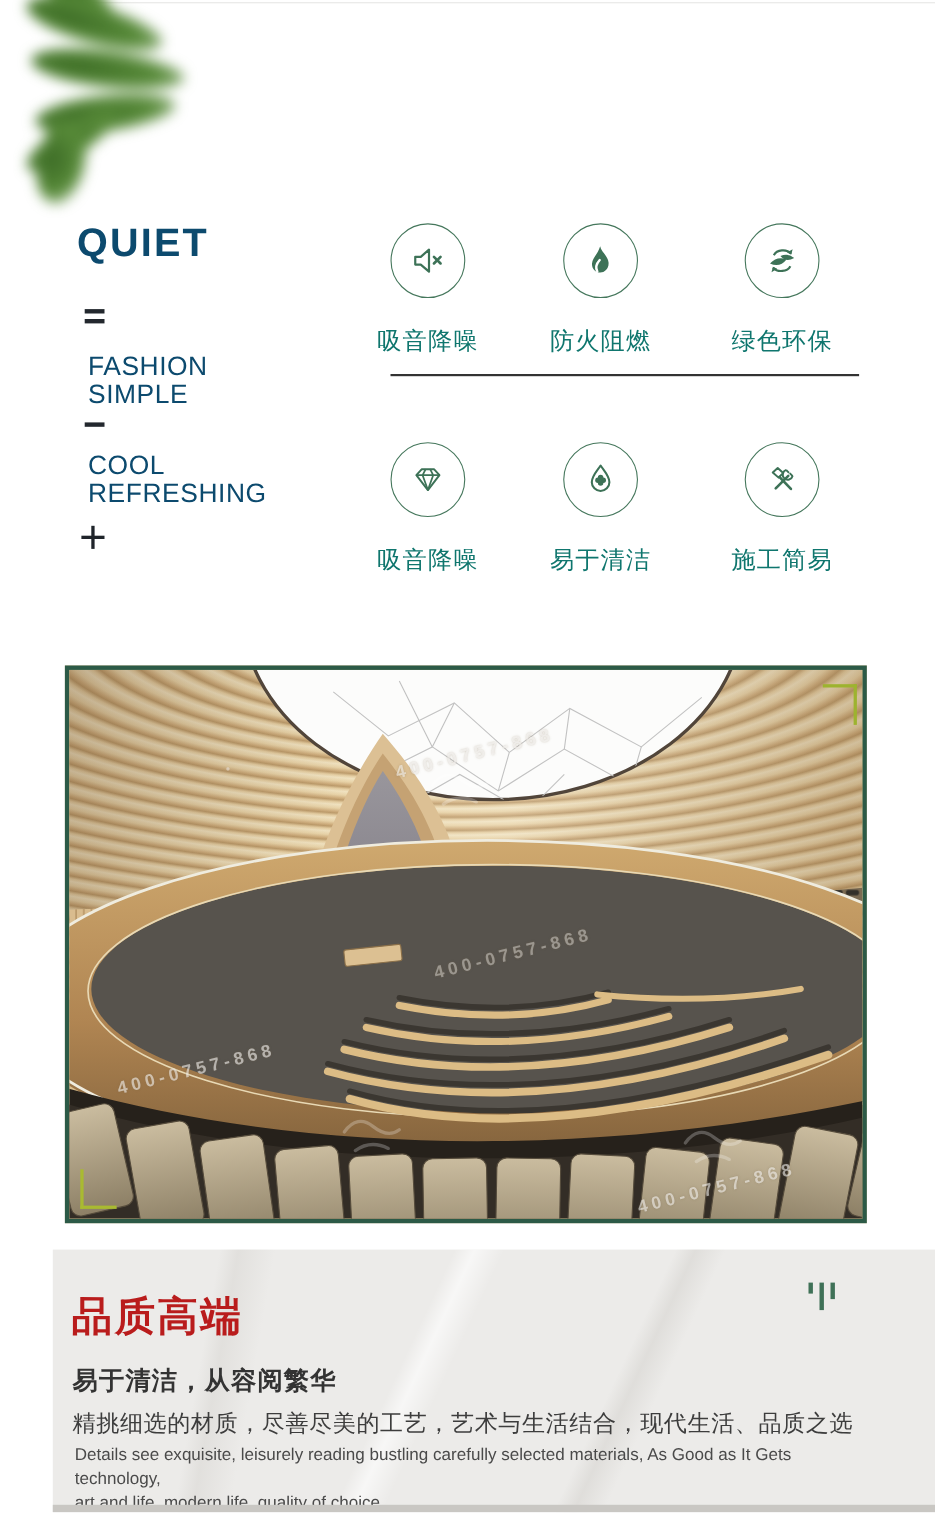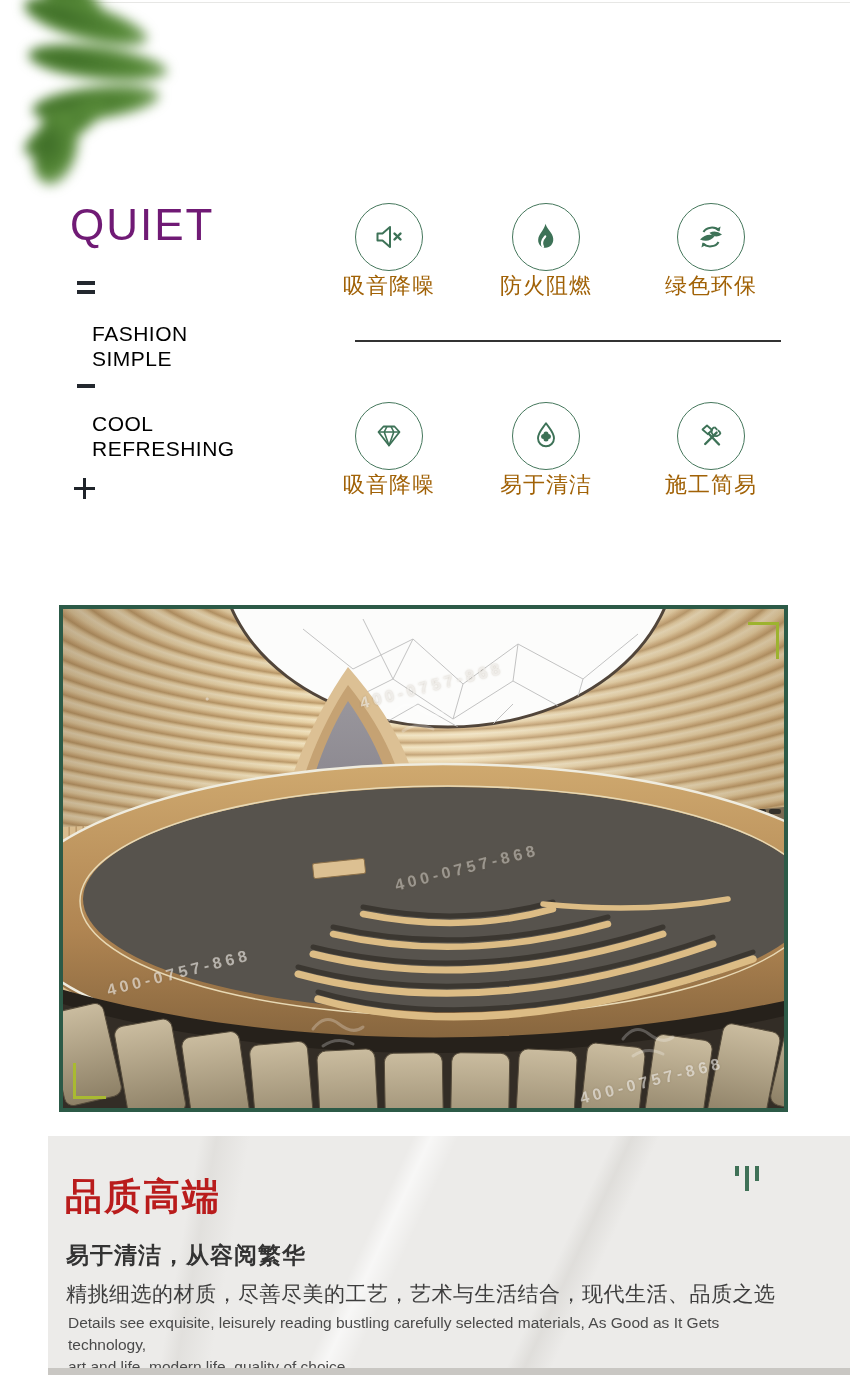--- a/index.html
+++ b/index.html
@@ -14,36 +14,36 @@
   .leaf-wrap{left:40px;top:-10px;width:150px;height:190px;filter:blur(6px);}
   .frond{position:absolute;border-radius:50%;background:radial-gradient(ellipse at 30% 50%,#3c6b26 0%,#578a38 55%,rgba(110,150,80,0) 100%);}
   .f1{left:-18px;top:14px;width:128px;height:36px;transform:rotate(16deg);}
   .f2{left:-12px;top:56px;width:140px;height:34px;transform:rotate(7deg);}
   .f3{left:-8px;top:96px;width:128px;height:34px;transform:rotate(-7deg);}
   .f4{left:-22px;top:122px;width:96px;height:30px;transform:rotate(-32deg);}
   .f5{left:-6px;top:118px;width:44px;height:78px;transform:rotate(12deg);}
   .f6{left:-20px;top:-16px;width:92px;height:34px;transform:rotate(38deg);}
 
   
-  .hero-title{left:70px;top:200px;font-size:44px;letter-spacing:2px;color:#701a75;font-weight:400;}
+  .hero-title{left:70px;top:200px;font-size:36px;letter-spacing:2px;color:#0c4a6e;font-weight:700;}
   .bar{background:#23282e;width:18px;height:4px;}
   .eq1{left:77px;top:281px;} .eq2{left:77px;top:290px;}
   .dash{left:77px;top:384px;}
-  .muted-lines{left:92px;top:321px;font-size:21px;line-height:25px;color:#000000;letter-spacing:.5px;}
+  .muted-lines{left:80px;top:321px;font-size:24px;line-height:25px;color:#0c4a6e;letter-spacing:.5px;}
   .muted-lines span{display:block;}
   .cool-lines{top:411px;}
   .plus{left:74px;top:478px;width:21px;height:21px;}
   .plus::before{content:"";position:absolute;left:0;top:9px;width:21px;height:3px;background:#1f242a;}
   .plus::after{content:"";position:absolute;left:9px;top:0;width:3px;height:21px;background:#1f242a;}
 
   
   .feature{width:150px;text-align:center;}
   .circle{width:66px;height:66px;border:1.5px solid #45775c;border-radius:50%;
           margin:0 auto;display:flex;align-items:center;justify-content:center;background:#fff;}
-  .feature .flabel{display:block;font-size:22px;color:#a16207;letter-spacing:1px;}
+  .feature .flabel{display:block;margin-top:24px;font-size:22px;color:#0f766e;letter-spacing:1px;}
   .c1{left:314px;} .c2{left:471px;} .c3{left:636px;}
   .r1{top:203px;} .r2{top:402px;}
   .divider{left:355px;top:340px;width:426px;height:2px;background:#333;}
 
   
   .photo{left:59px;top:605px;width:729px;height:507px;border:4px solid #2c5a47;box-sizing:border-box;background:#d9bd8d;}
   .photo-inner{position:absolute;left:0;top:0;width:721px;height:499px;overflow:hidden;}
   .rings{position:absolute;left:0;top:0;width:721px;height:300px;
     background:
       radial-gradient(circle at 20% 30%, rgba(255,255,255,.55) 0 1px, rgba(255,255,255,0) 2px),

